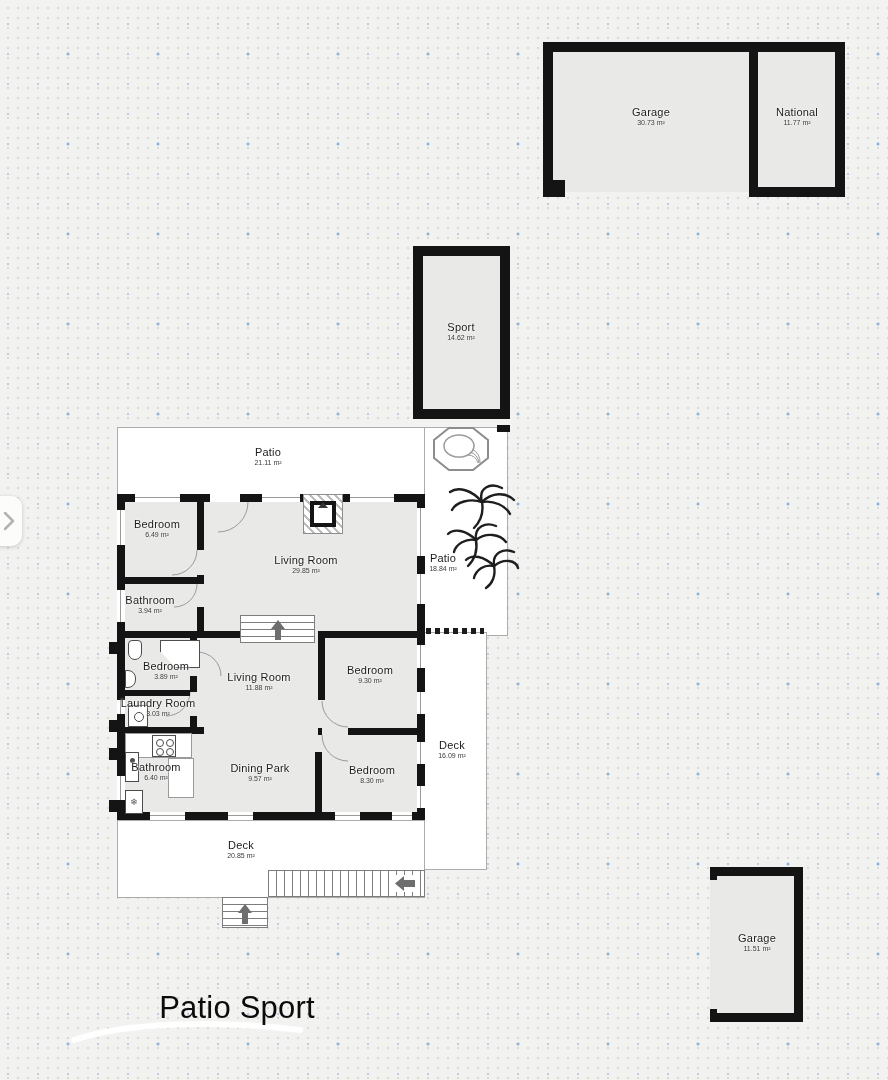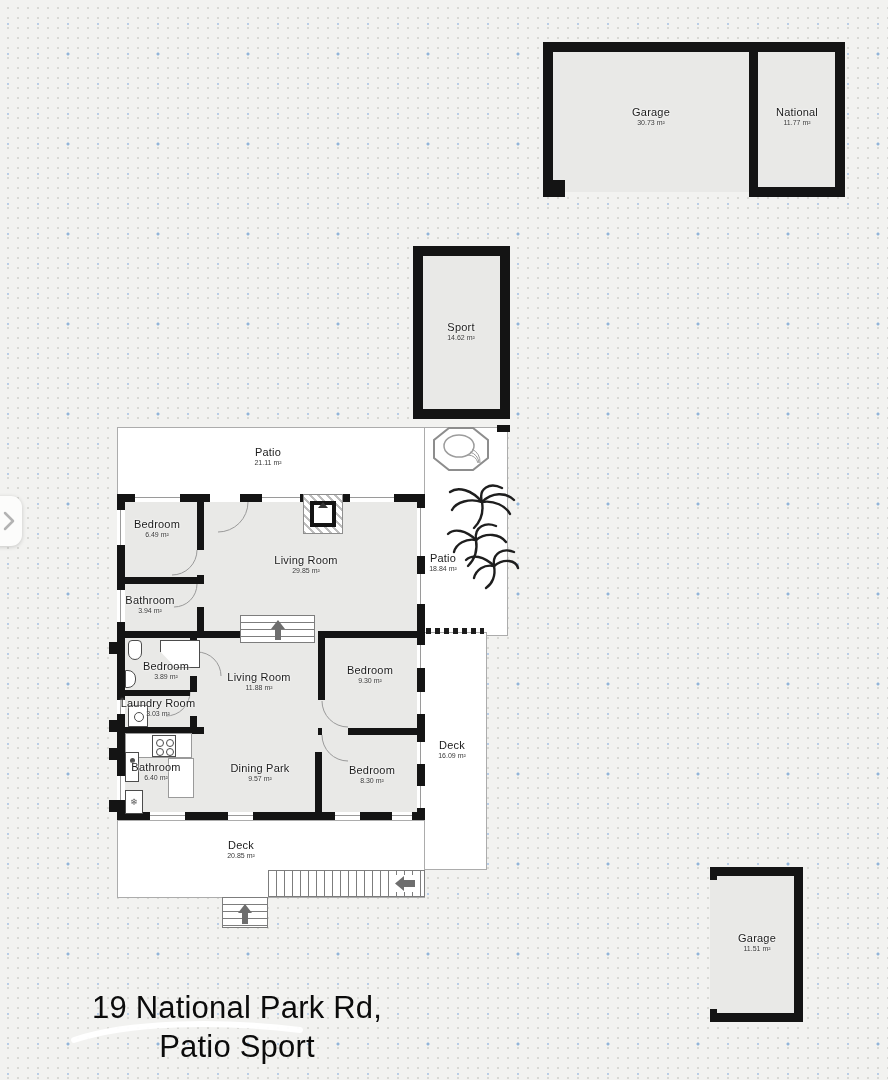--- a/index.html
+++ b/index.html
@@ -276,15 +276,14 @@
 </div>
 <div class="rlabel" style="left:757px;top:932px">
   <div class="rn">Garage</div>
     <div class="ra">11.51 m²</div>
 </div>
 
 <svg class="abs" style="left:68px;top:1016px;z-index:45" width="240" height="32">
   <path d="M6 24 C 60 6, 150 4, 232 14" fill="none" stroke="#ffffff" stroke-width="6" stroke-linecap="round" opacity="0.95"></path>
 </svg>
 <div class="title">
-  <div>19 National Park Rd,</div>
   <div>Patio Sport</div>
 </div>
 
 </body></html>

